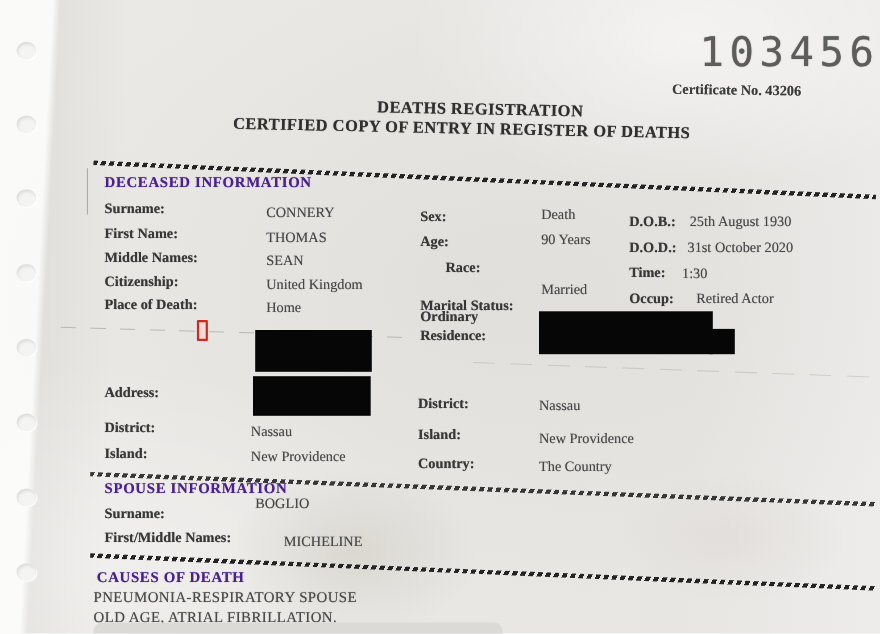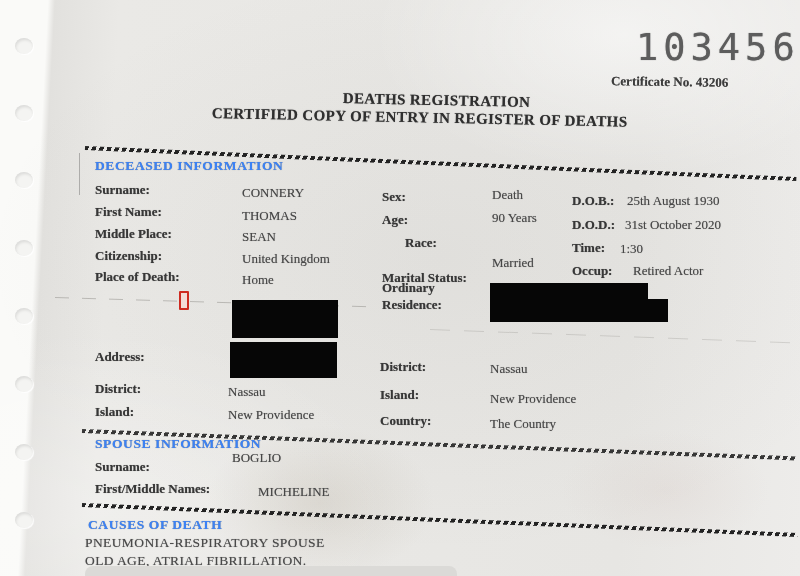--- a/index.html
+++ b/index.html
@@ -47,21 +47,21 @@
   .rule1{left:85px;top:146px;width:712px;transform:rotate(2.5deg);}
   .rule2{left:82px;top:429px;width:714px;transform:rotate(2.2deg);opacity:.9;}
   .rule3{left:82px;top:503px;width:716px;transform:rotate(2.4deg);}
   .vline{position:absolute;left:79px;top:153px;width:1px;height:42px;background:rgba(70,70,70,.35);}
   .lb,.val{
     position:absolute;font-size:13px;white-space:nowrap;
   }
   .lb{font-weight:bold;color:#373737;text-shadow:0 0 .7px rgba(55,55,55,.6);}
   .val{color:#474747;text-shadow:0 0 .7px rgba(70,70,70,.5);}
   .sechead{
-    position:absolute;font-size:13.5px;font-weight:bold;color:#3b82f6;
+    position:absolute;font-size:13.5px;font-weight:bold;color:#4c1d95;
     letter-spacing:.6px;white-space:nowrap;text-shadow:0 0 .8px rgba(51,51,51,.6);
   }
   .cause{
     position:absolute;font-size:13.5px;color:#4a4a4a;letter-spacing:.4px;
     white-space:nowrap;text-shadow:0 0 .9px rgba(74,74,74,.6);
   }
   .redact{position:absolute;background:#060606;}
   .cursor-red{
     position:absolute;left:179px;top:291px;width:6px;height:15px;
     border:2px solid #ce2a20;background:#f3dcd7;border-radius:1px;
@@ -113,21 +113,21 @@
 <div class="rule rule2"></div>
 <div class="rule rule3"></div>
 <div class="vline"></div>
 
 <div class="sechead" style="left:95px;top:158px">DECEASED INFORMATION</div>
 
 <div class="lb" style="left:95px;top:182px">Surname:</div>
 <div class="val" style="left:242px;top:185px">CONNERY</div>
 <div class="lb" style="left:95px;top:204px">First Name:</div>
 <div class="val" style="left:242px;top:208px">THOMAS</div>
-<div class="lb" style="left:95px;top:226px">Middle Place:</div>
+<div class="lb" style="left:95px;top:226px">Middle Names:</div>
 <div class="val" style="left:242px;top:229px">SEAN</div>
 <div class="lb" style="left:95px;top:248px">Citizenship:</div>
 <div class="val" style="left:242px;top:251px">United Kingdom</div>
 <div class="lb" style="left:95px;top:269px">Place of Death:</div>
 <div class="val" style="left:242px;top:272px">Home</div>
 
 <div class="lb" style="left:382px;top:189px">Sex:</div>
 <div class="val" style="left:492px;top:187px">Death</div>
 <div class="lb" style="left:382px;top:212px">Age:</div>
 <div class="val" style="left:492px;top:210px">90 Years</div>

